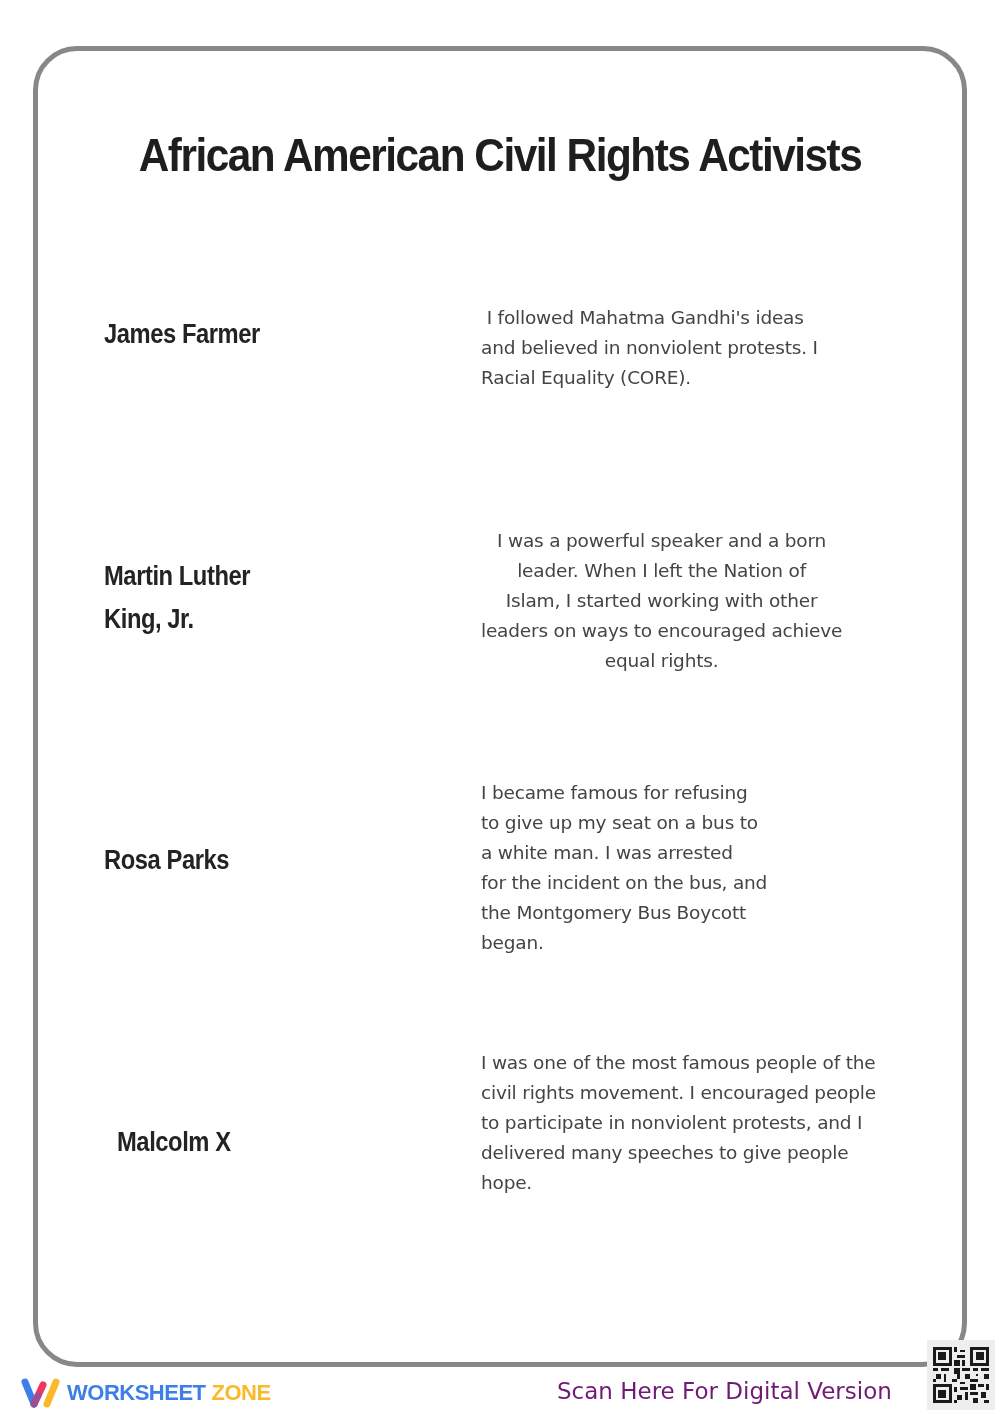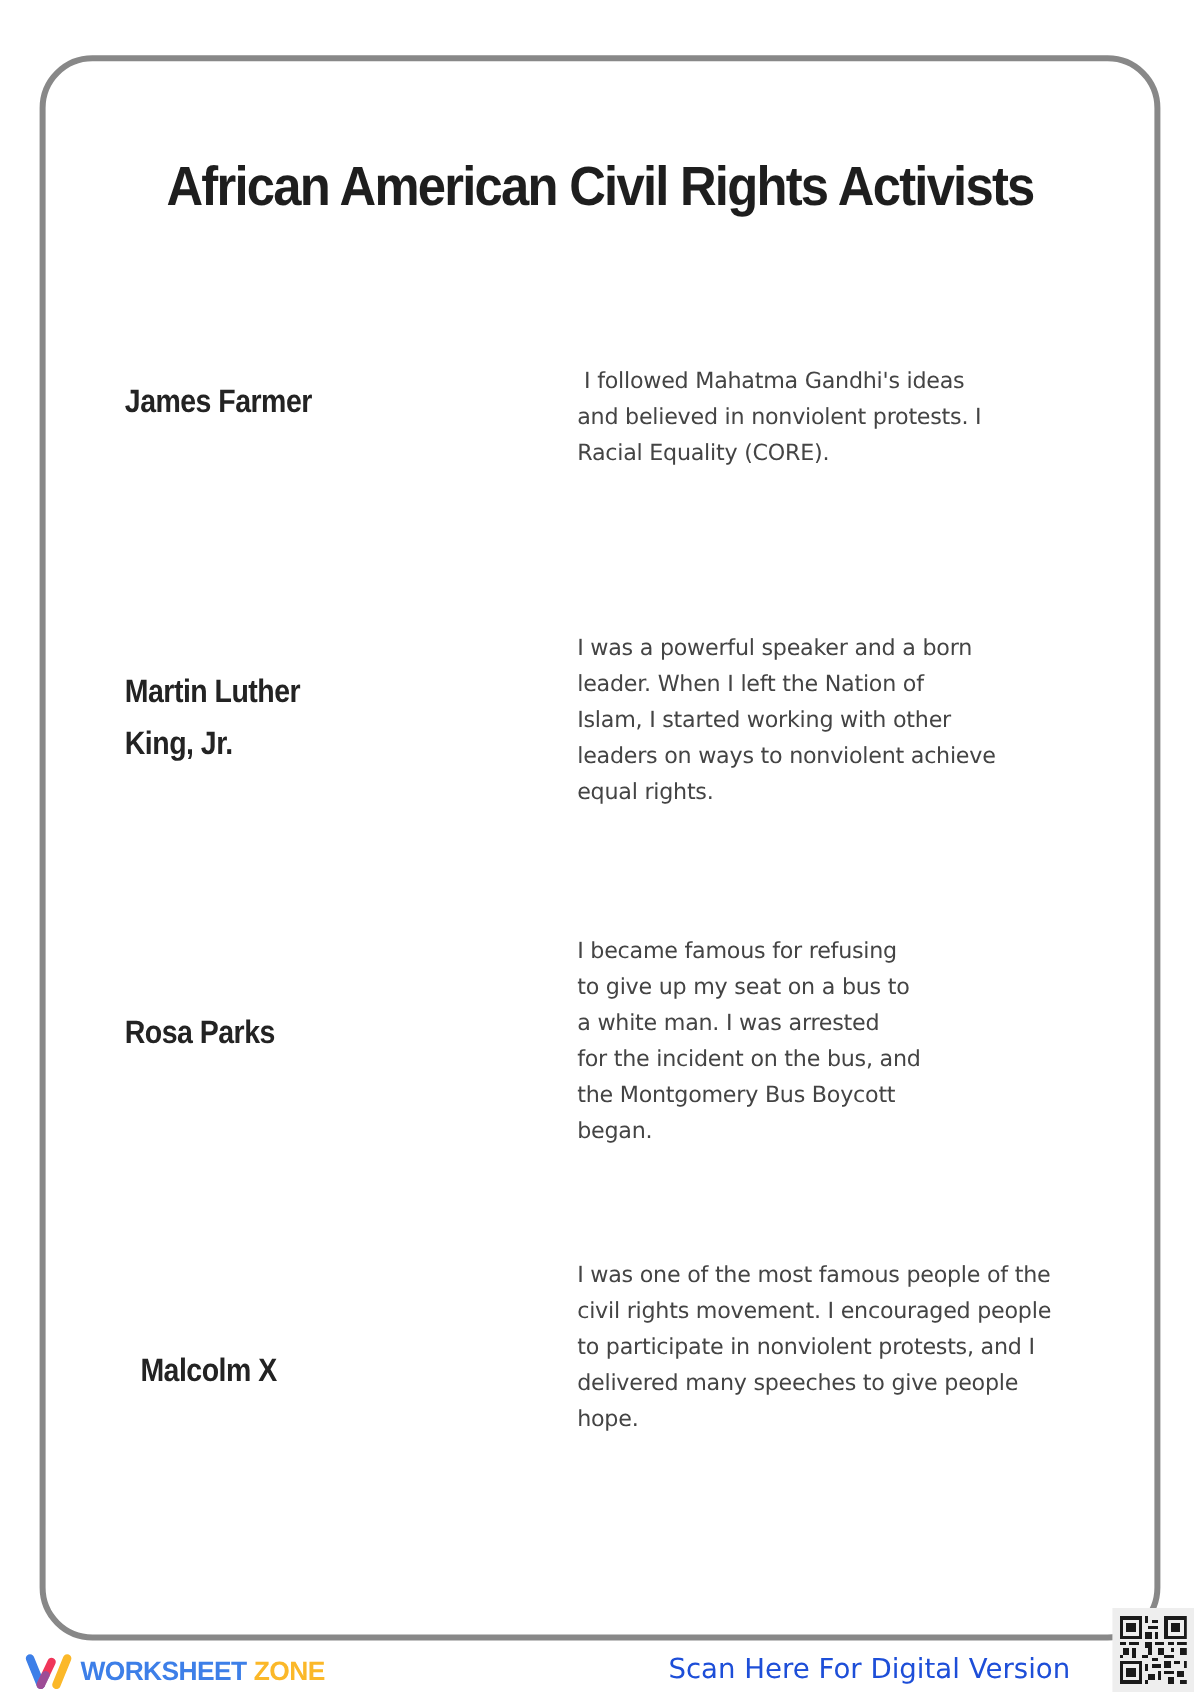--- a/index.html
+++ b/index.html
@@ -34,21 +34,21 @@
     }
     .logo-mark { width: 42px; height: 34px; }
     .logo-text {
       font-family: "Liberation Sans", sans-serif; font-weight: bold; font-size: 22px;
       letter-spacing: -0.5px; margin-left: 5px;
     }
     .logo-w { color: #3d7fe8; }
     .logo-z { color: #fbb829; margin-left: 6px; }
     .scan-text {
       position: absolute; left: 557px; top: 1378px; font-family: "DejaVu Sans", sans-serif;
-      font-size: 23px; color: #1d4ed8; white-space: nowrap;
+      font-size: 23px; color: #701a75; white-space: nowrap;
     }
     .qr {
       position: absolute; left: 927px; top: 1340px; width: 68px; height: 70px;
       background: #eeeeee; display: flex; align-items: center; justify-content: center;
     }
   </style>
 </head>
 <body>
 
 <div class="frame"></div>
@@ -61,25 +61,25 @@
 <div class="desc" style="top:303px;">
   <span>&nbsp;I followed Mahatma Gandhi's ideas</span>
   <span>and believed in nonviolent protests. I</span>
   <span>Racial Equality (CORE).</span>
 </div>
 
 <div class="name" style="left:104px; top:555px;">
   <span style="display:block">Martin Luther</span>
   <span style="display:block">King, Jr.</span>
 </div>
-<div class="desc" style="top:526px;">
+<div class="desc" style="top:526px;text-align:center;">
   <span>I was a powerful speaker and a born</span>
   <span>leader. When I left the Nation of</span>
   <span>Islam, I started working with other</span>
-  <span>leaders on ways to nonviolent achieve</span>
+  <span>leaders on ways to encouraged achieve</span>
   <span>equal rights.</span>
 </div>
 
 <div class="name" style="left:104px; top:839px;">
   <span>Rosa Parks</span>
 </div>
 <div class="desc" style="top:778px;">
   <span>I became famous for refusing</span>
   <span>to give up my seat on a bus to</span>
   <span>a white man. I was arrested</span>

